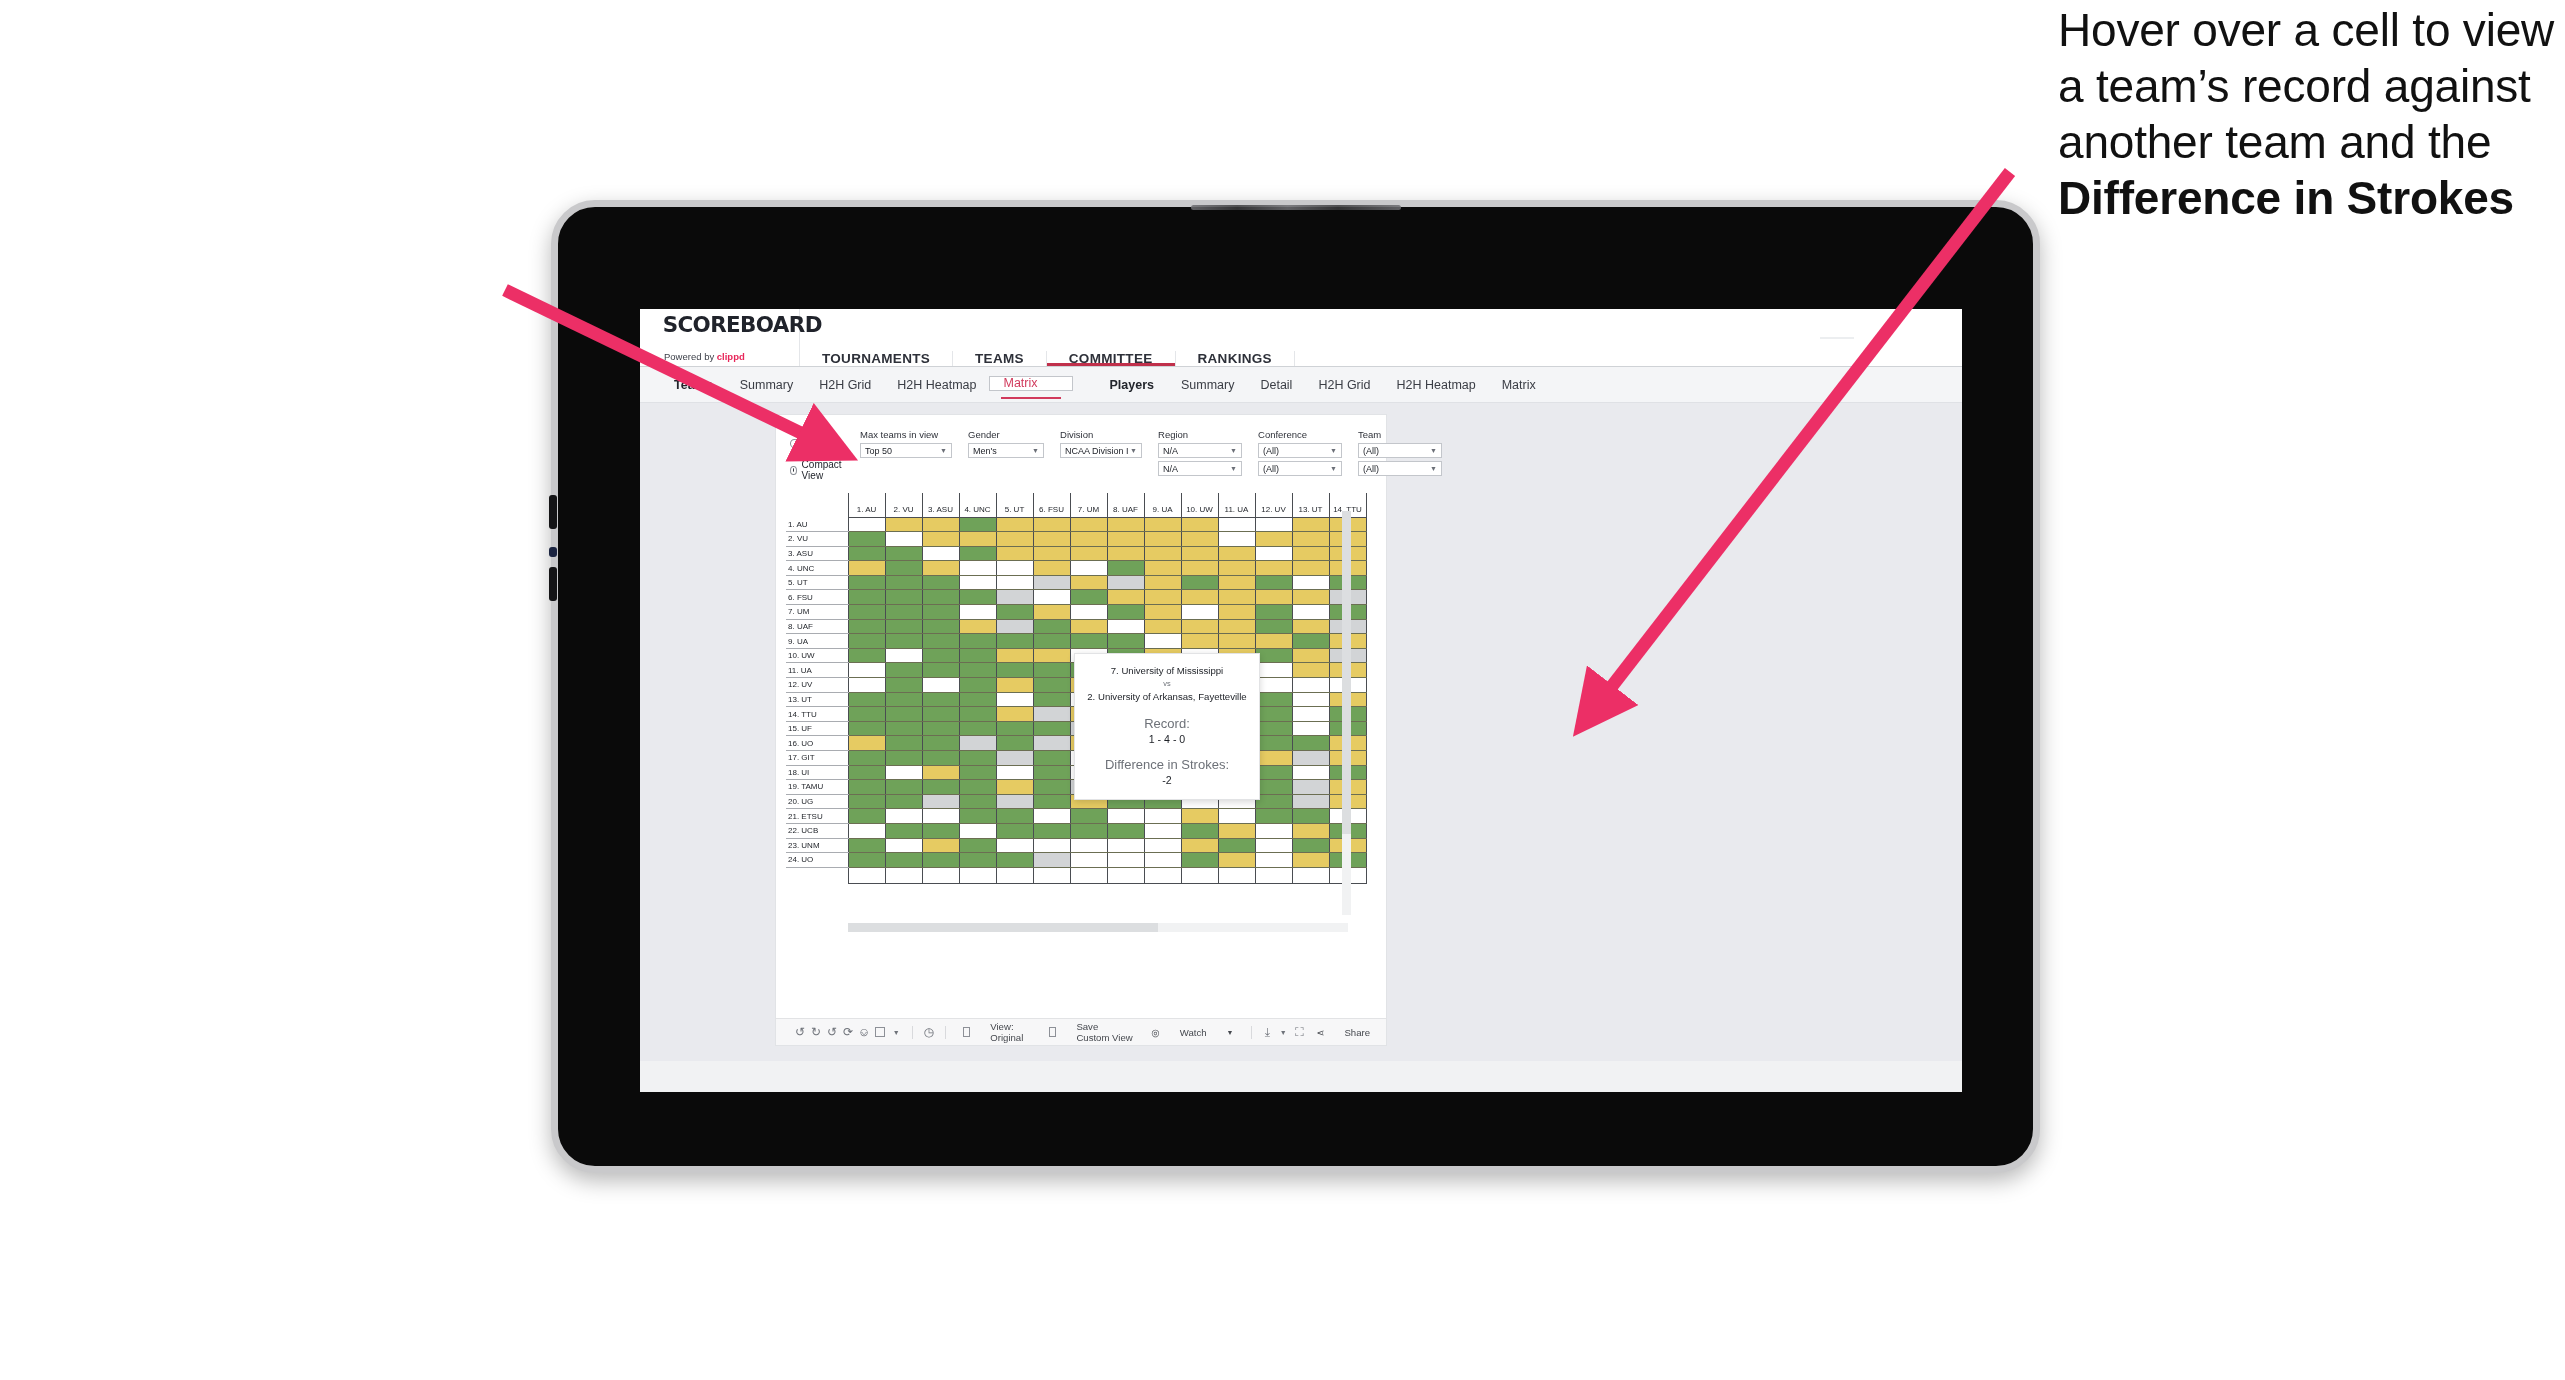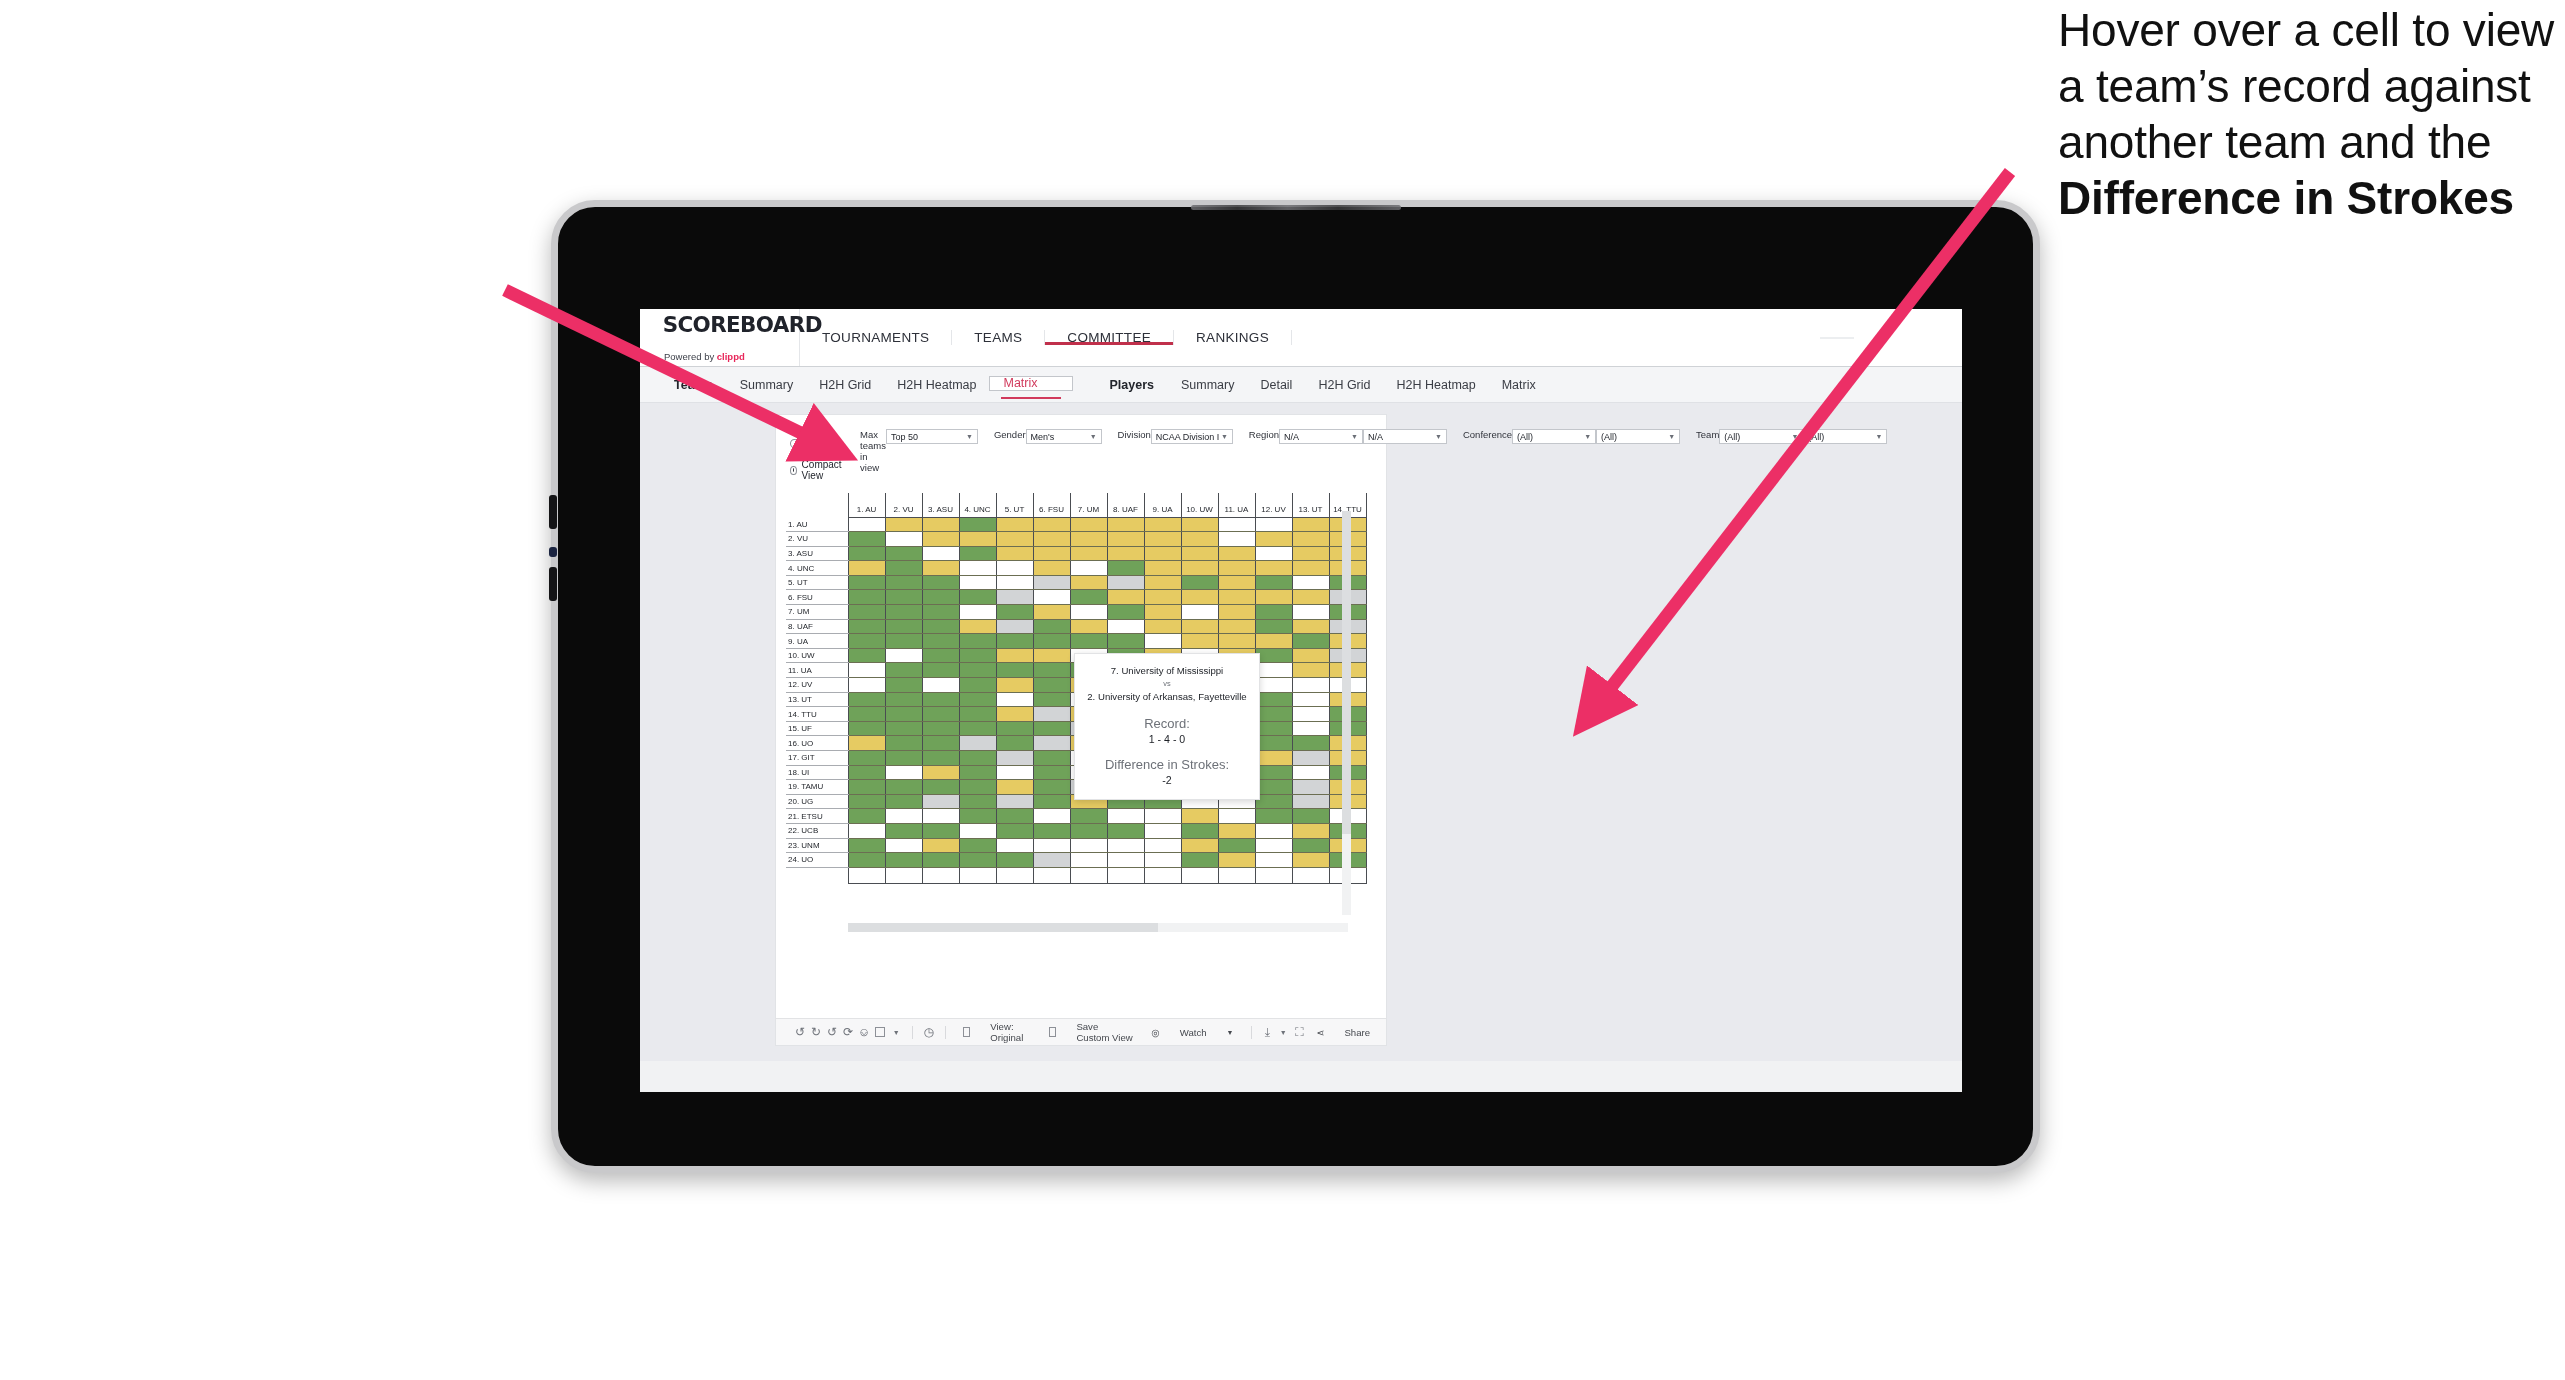--- a/index.html
+++ b/index.html
@@ -60,21 +60,21 @@
   .brand{ width:160px; display:flex; flex-direction:column; justify-content:center;
           padding-left:24px; border-right:1px solid #e4e6e9; }
   .brand .logo{
     font-family:"DejaVu Sans", sans-serif;
     font-weight:700; font-size:21px; letter-spacing:-0.6px; color:#20232b;
     transform:scaleX(1.02);
   }
   .brand .sub{ font-size:9.5px; color:#3d4049; margin-top:14px; }
   .brand .sub .pink{ color:#e8275a; font-weight:700; }
 
-  .mainnav{ display:flex; align-items:center; }
+  .mainnav{ display:flex; align-items:flex-end;font-weight:bold; }
   .mainnav .nav{
     display:flex; align-items:center; padding:0 22px;
     font-size:13.5px; color:#2d3039; letter-spacing:.3px;
     border-right:1px solid #e4e6e9; position:relative; cursor:pointer;
   }
   .mainnav .nav.active::after{
     content:""; position:absolute; left:0; right:0; bottom:0; height:3px; background:#c0304b;
   }
   .topbar .spacer{ flex:1; border-left:0; }
   .topbar .faint{ width:34px; align-self:center; height:2px; background:#eceef0; margin-right:108px; }
@@ -93,21 +93,21 @@
   .subnav .gap{ width:22px; }
 
   
   #vizwrap{ position:relative; height:689px; background:#e9eaee; }
   #viz{
     position:absolute; left:136px; top:12px; width:610px; height:630px;
     background:#ffffff; box-shadow:0 0 0 1px #e1e3e6;
   }
 
   .filters{ display:flex; padding:14px 14px 8px 14px; gap:16px; }
-  .fcol{ display:flex; flex-direction:row; }
+  .fcol{ display:flex; flex-direction:column; }
   .flab{ font-size:9.5px; color:#2f323a; margin-bottom:3px; }
   .sel{
     border:1px solid #c3c6cb; background:#fff; height:15px; min-width:84px;
     display:flex; align-items:center; justify-content:space-between;
     padding:4px 4px; font-size:9px; color:#23262d; margin-bottom:3px;
   }
   .sel .car{ font-size:7px; color:#6b6f77; }
   .radios{ display:flex; flex-direction:column; gap:5px; padding-top:3px; width:92px; }
   .radio{ display:flex; align-items:center; gap:5px; font-size:10px; color:#23262d; cursor:pointer; }
   .dot{ width:9px; height:9px; border:1.3px solid #8b8f96; border-radius:50%; position:relative; background:#fff; }

